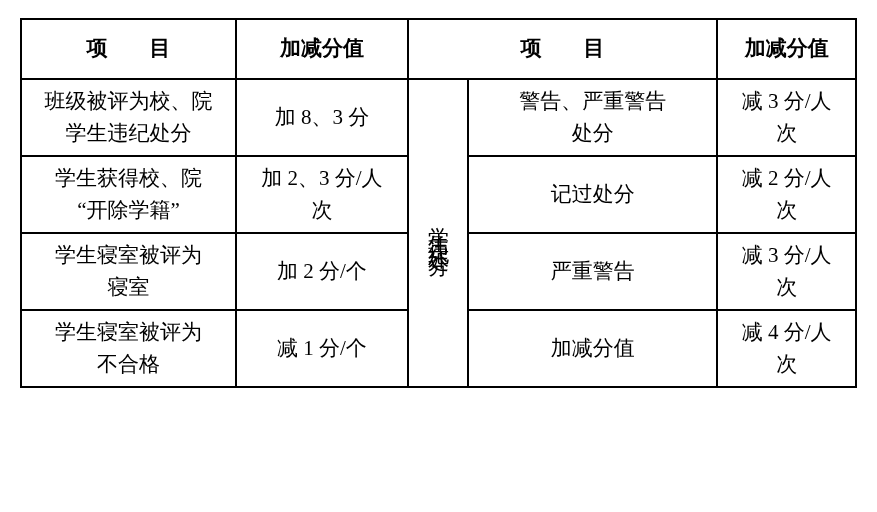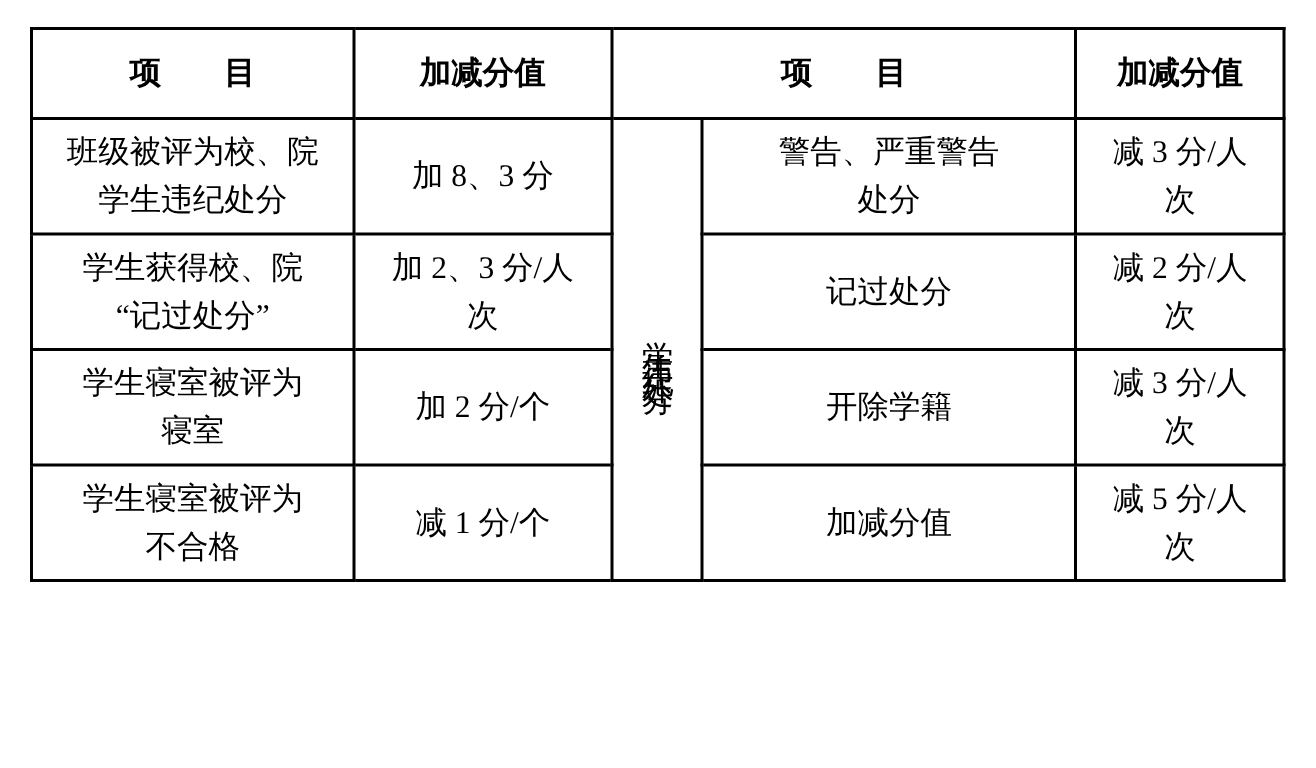--- a/index.html
+++ b/index.html
@@ -109,21 +109,21 @@
         </td>
         <td>
           <span class="cell-line">减 3 分/人</span>
           <span class="cell-line">次</span>
         </td>
       </tr>
 
       <tr>
         <td>
           <span class="cell-line">学生获得校、院</span>
-          <span class="cell-line">“记过处分”</span>
+          <span class="cell-line">“开除学籍”</span>
         </td>
         <td>
           <span class="cell-line">加 2、3 分/人</span>
           <span class="cell-line">次</span>
         </td>
         <td>
           <span class="cell-line">记过处分</span>
         </td>
         <td>
           <span class="cell-line">减 2 分/人</span>
@@ -133,40 +133,40 @@
 
       <tr>
         <td>
           <span class="cell-line">学生寝室被评为</span>
           <span class="cell-line">寝室</span>
         </td>
         <td>
           <span class="cell-line">加 2 分/个</span>
         </td>
         <td>
-          <span class="cell-line">开除学籍</span>
+          <span class="cell-line">严重警告</span>
         </td>
         <td>
           <span class="cell-line">减 3 分/人</span>
           <span class="cell-line">次</span>
         </td>
       </tr>
 
       <tr>
         <td>
           <span class="cell-line">学生寝室被评为</span>
           <span class="cell-line">不合格</span>
         </td>
         <td>
           <span class="cell-line">减 1 分/个</span>
         </td>
         <td>
           <span class="cell-line">加减分值</span>
         </td>
         <td>
-          <span class="cell-line">减 5 分/人</span>
+          <span class="cell-line">减 4 分/人</span>
           <span class="cell-line">次</span>
         </td>
       </tr>
     </tbody>
   </table>
   <div class="watermark"></div>
 </div>
 
 </body></html>

